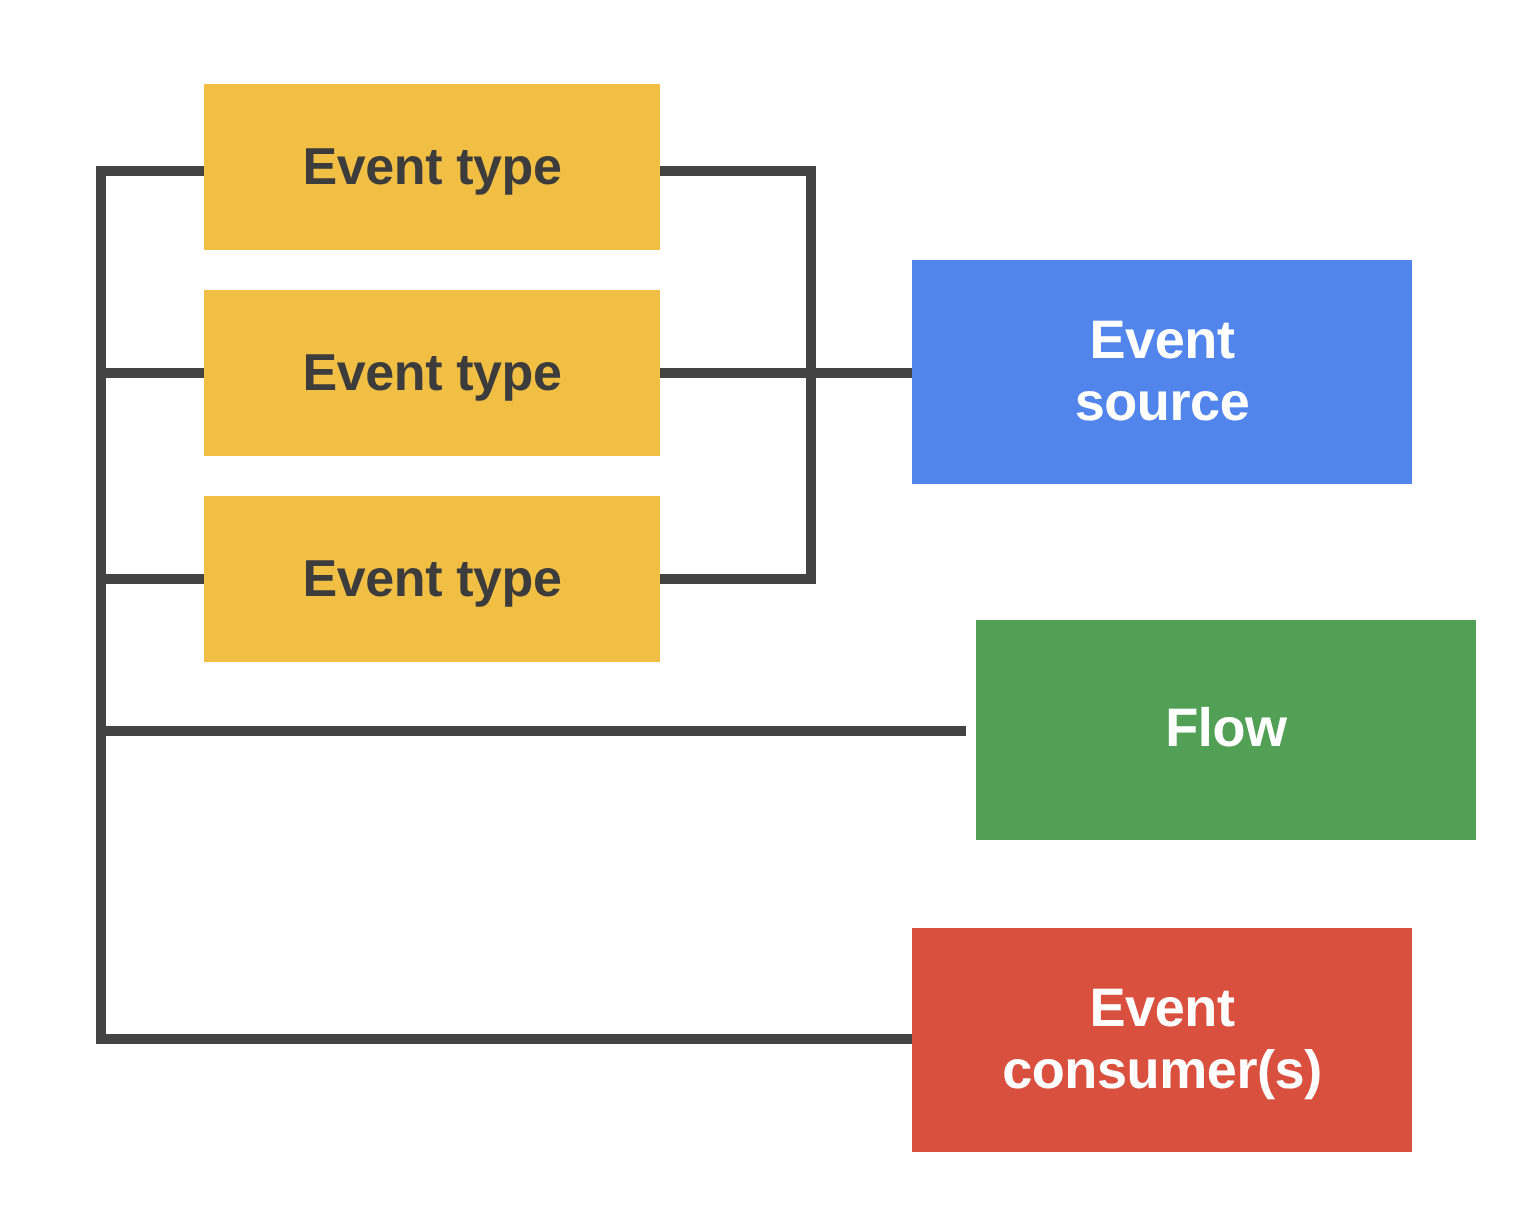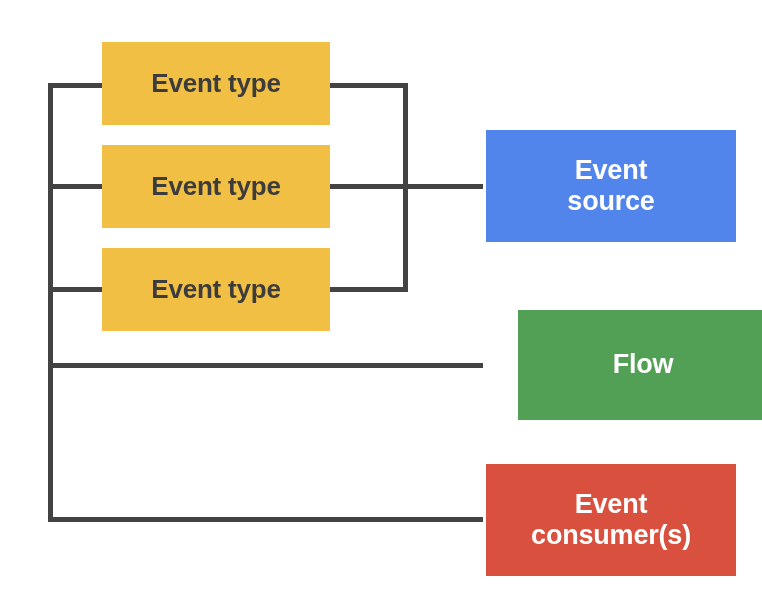--- a/index.html
+++ b/index.html
@@ -49,21 +49,21 @@
     font-size: 26px;
     font-weight: bold;
     left: 102px;
   }
   #node-event-type-1 { top: 42px; }
   #node-event-type-2 { top: 145px; }
   #node-event-type-3 { top: 248px; }
 
   .node-primary {
     width: 250px;
-    left: 486px;
+    left: 456px;
     color: #ffffff;
     font-size: 27px;
     font-weight: bold;
   }
   #node-event-source {
     top: 130px;
     height: 112px;
     background: #5185EC;
   }
   #node-flow {

